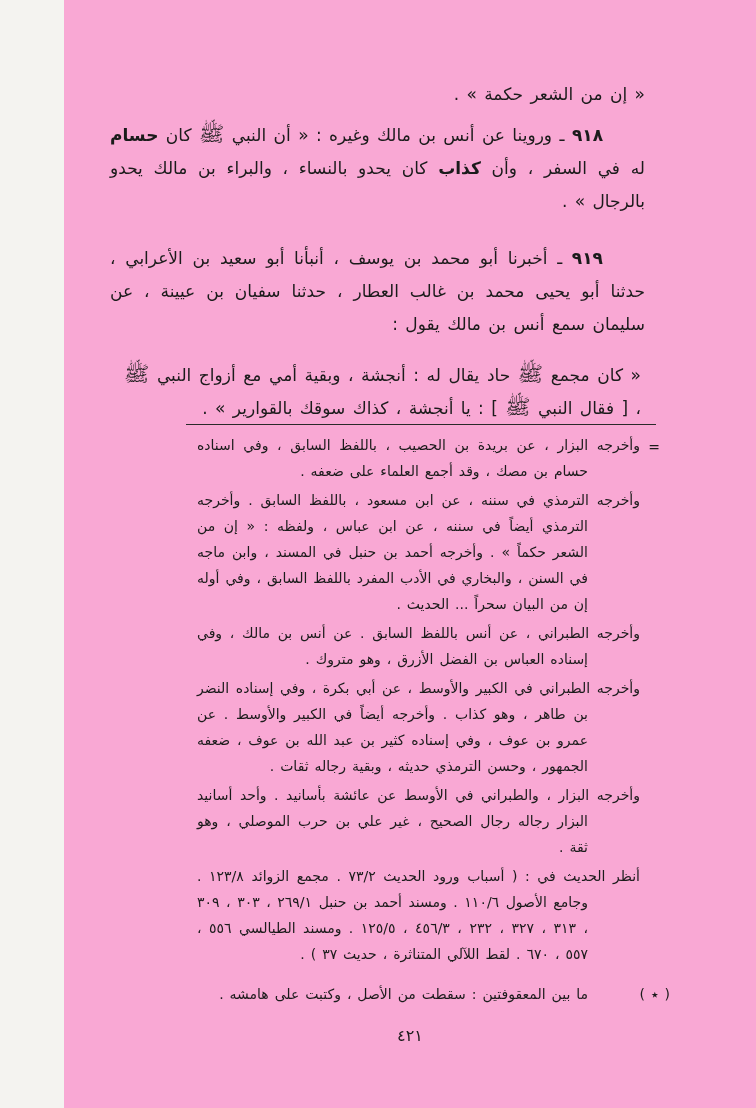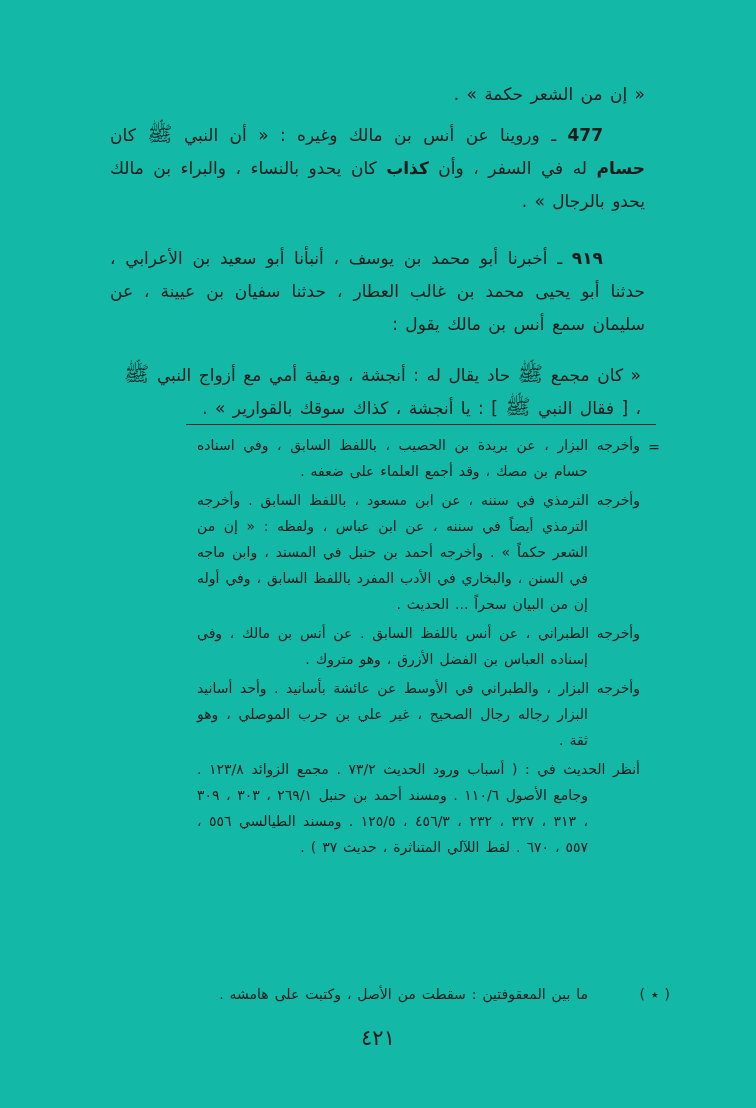--- a/index.html
+++ b/index.html
@@ -4,22 +4,22 @@
 <style>
   * { box-sizing: border-box; }
   html, body { margin: 0; padding: 0; }
   body {
     width: 756px; height: 1108px;
     background: #f4f3f0;
     font-family: "DejaVu Sans", sans-serif;
   }
   .page {
     position: relative;
-    width: 756px; height: 1108px;
-    background: #14b8a6;
+    width: 692px; height: 1108px;
+    background: #f9a8d4;
     color: #1b1b1b;
     direction: rtl;
     overflow: hidden;
   }
   
   .main {
     position: absolute;
     top: 78px; right: 111px;
     width: 535px;
     font-size: 17px;
@@ -74,50 +74,51 @@
   .star-marker {
     position: absolute;
     right: -30px; top: 0;
     white-space: nowrap;
   }
   
   .page-number {
     position: absolute;
     top: 1026px; right: 0; left: 0;
     text-align: center;
-    font-size: 21px;
+    font-size: 16px;
   }
 </style>
 </head>
 <body>
 
 <div class="page">
 
   <section class="main">
 
     <p class="intro">« إن من الشعر حكمة » .</p>
 
-    <p class="hadith"><b class="hnum">477</b>
+    <p class="hadith"><b class="hnum">٩١٨</b>
       <span>ـ وروينا عن أنس بن مالك وغيره : « أن النبي </span><span class="saw">ﷺ</span><span> كان </span><b class="term">حسام</b><span> له في السفر ، وأن </span><b class="term">كذاب</b><span> كان يحدو بالنساء ، والبراء بن مالك يحدو بالرجال » .</span></p>
 
     <p class="hadith hadith-919"><b class="hnum">٩١٩</b>
       <span>ـ أخبرنا أبو محمد بن يوسف ، أنبأنا أبو سعيد بن الأعرابي ، حدثنا أبو يحيى محمد بن غالب العطار ، حدثنا سفيان بن عيينة ، عن سليمان سمع أنس بن مالك يقول :</span></p>
 
     <p class="hadith-quote"><span>« كان مجمع </span><span class="saw">ﷺ</span><span> حاد يقال له : أنجشة ، وبقية أمي مع أزواج النبي </span><span class="saw">ﷺ</span><span> ، [ فقال النبي </span><span class="saw">ﷺ</span><span> ] : يا أنجشة ، كذاك سوقك بالقوارير » .</span></p>
 
   </section>
 
   <div class="separator"></div>
 
   <section class="footnotes">
     <span class="cont-mark">=</span>
 
     <p class="fn">وأخرجه البزار ، عن بريدة بن الحصيب ، باللفظ السابق ، وفي اسناده حسام بن مصك ، وقد أجمع العلماء على ضعفه .</p>
     <p class="fn">وأخرجه الترمذي في سننه ، عن ابن مسعود ، باللفظ السابق . وأخرجه الترمذي أيضاً في سننه ، عن ابن عباس ، ولفظه : « إن من الشعر حكماً » . وأخرجه أحمد بن حنبل في المسند ، وابن ماجه في السنن ، والبخاري في الأدب المفرد باللفظ السابق ، وفي أوله إن من البيان سحراً ... الحديث .</p>
     <p class="fn">وأخرجه الطبراني ، عن أنس باللفظ السابق . عن أنس بن مالك ، وفي إسناده العباس بن الفضل الأزرق ، وهو متروك .</p>
+    <p class="fn">وأخرجه الطبراني في الكبير والأوسط ، عن أبي بكرة ، وفي إسناده النضر بن طاهر ، وهو كذاب . وأخرجه أيضاً في الكبير والأوسط . عن عمرو بن عوف ، وفي إسناده كثير بن عبد الله بن عوف ، ضعفه الجمهور ، وحسن الترمذي حديثه ، وبقية رجاله ثقات .</p>
     <p class="fn">وأخرجه البزار ، والطبراني في الأوسط عن عائشة بأسانيد . وأحد أسانيد البزار رجاله رجال الصحيح ، غير علي بن حرب الموصلي ، وهو ثقة .</p>
     <p class="fn">أنظر الحديث في : ( أسباب ورود الحديث ٧٣/٢ . مجمع الزوائد ١٢٣/٨ . وجامع الأصول ١١٠/٦ . ومسند أحمد بن حنبل ٢٦٩/١ ، ٣٠٣ ، ٣٠٩ ، ٣١٣ ، ٣٢٧ ، ٢٣٢ ، ٤٥٦/٣ ، ١٢٥/٥ . ومسند الطيالسي ٥٥٦ ، ٥٥٧ ، ٦٧٠ . لقط اللآلي المتناثرة ، حديث ٣٧ ) .</p>
 
     <p class="fn star-note"><span class="star-marker">( ٭ )</span><span>ما بين المعقوفتين : سقطت من الأصل ، وكتبت على هامشه .</span></p>
   </section>
 
   <div class="page-number">٤٢١</div>
 
 </div>
 

